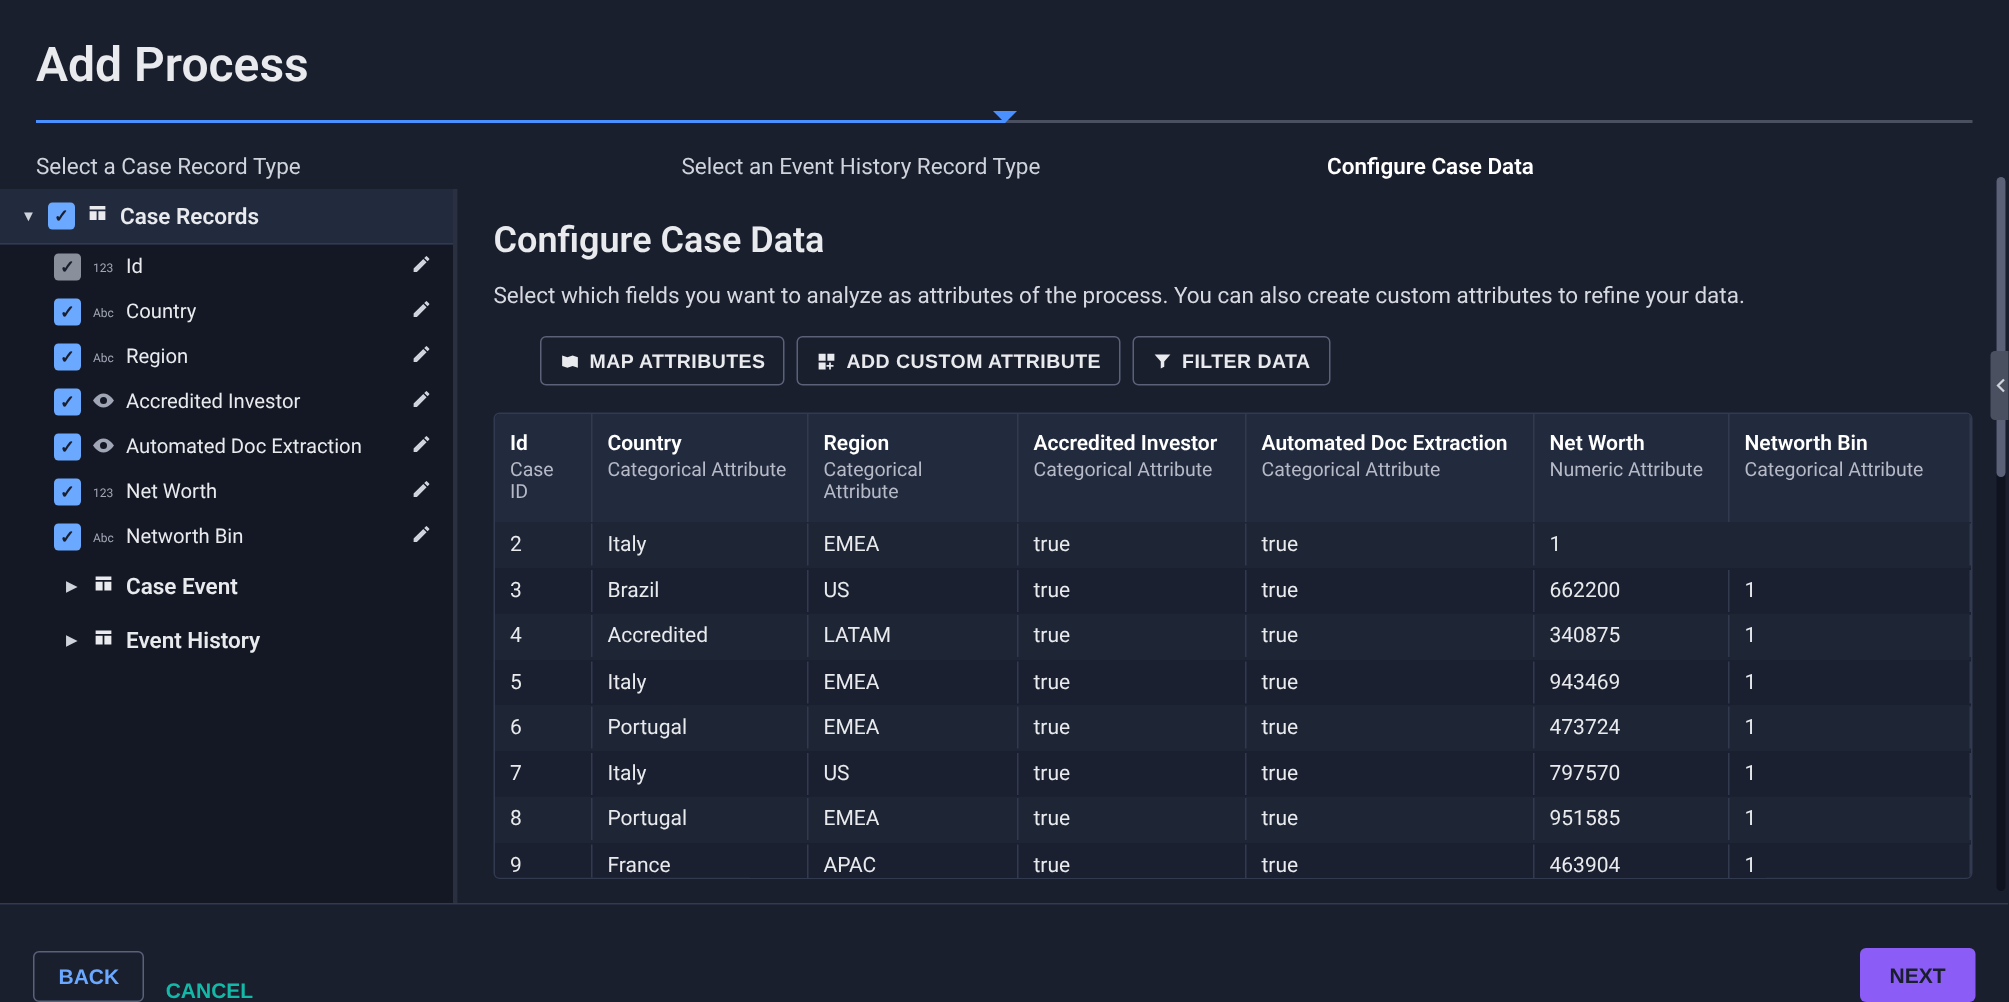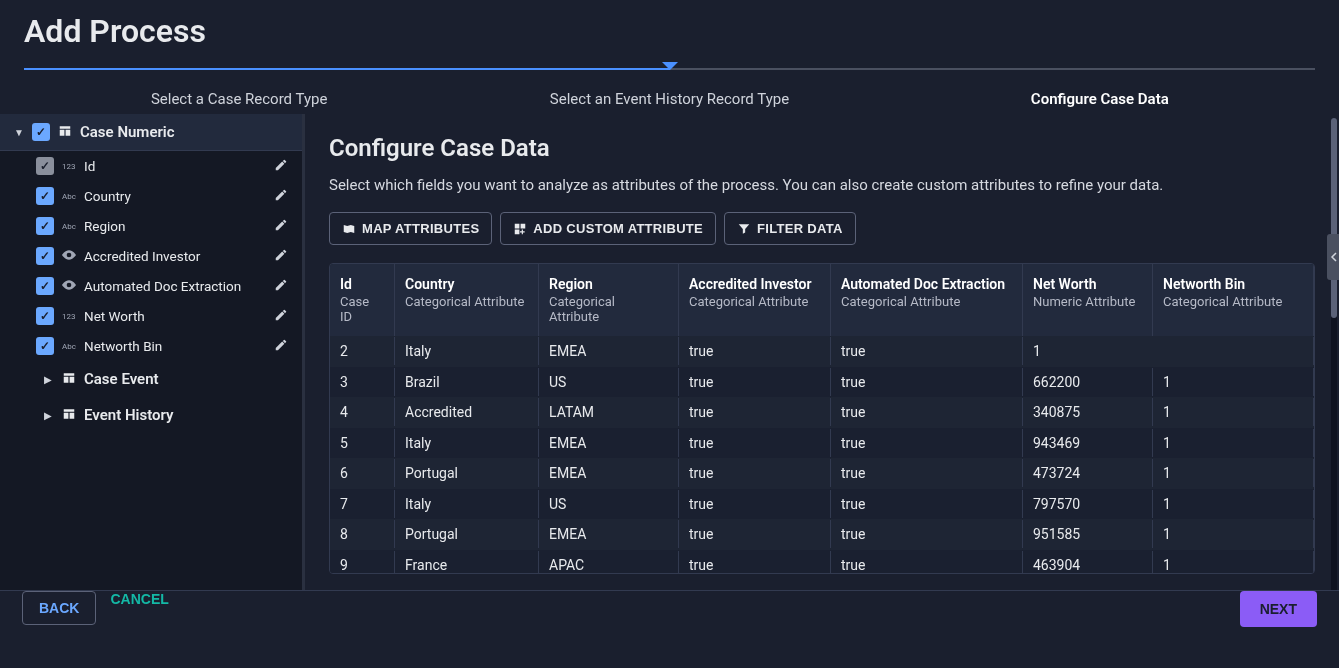--- a/index.html
+++ b/index.html
@@ -5,21 +5,21 @@
 * { margin: 0; padding: 0; box-sizing: border-box; }
 body {
   font-family: -apple-system, BlinkMacSystemFont, "Segoe UI", Roboto, Helvetica, Arial, sans-serif;
   background: #1a1f2e;
   color: #e8eaed;
   width: 1339px;
   height: 668px;
   overflow: hidden;
   position: relative;
 }
-.header { padding: 12px 24px 0 24px; }
+.header { padding: 24px 24px 0 24px; }
 .page-title {
   font-size: 32px;
   font-weight: 600;
   color: #e8eaed;
   margin-bottom: 18px;
 }
 .stepper {
   display: flex;
   align-items: center;
   position: relative;
@@ -40,21 +40,21 @@
   top: -8px;
   left: 50%;
   transform: translateX(-50%);
   width: 0; height: 0;
   border-left: 8px solid transparent;
   border-right: 8px solid transparent;
   border-top: 8px solid #4a90ff;
 }
 .step {
   flex: 1;
-  text-align: center;
+  text-align: left;
   color: #cfd3db;
   font-size: 15px;
   padding-top: 14px;
   cursor: pointer;
 }
 .step.active { color: #ffffff; font-weight: 600; }
 
 .body-area {
   display: flex;
   height: 480px;
@@ -124,21 +124,21 @@
 
 .main {
   flex: 1;
   padding: 20px 24px;
   overflow: hidden;
   display: flex;
   flex-direction: column;
 }
 .section-title { font-size: 24px; font-weight: 600; color: #e8eaed; margin-bottom: 14px; }
 .section-desc { font-size: 15px; color: #d6d9e0; margin-bottom: 18px; }
-.toolbar { display: flex; gap: 8px; margin-bottom: 18px; }
+.toolbar { display: flex; gap: 8px; margin-bottom: 18px; margin-left: 31px; }
 .tbtn {
   display: inline-flex; align-items: center; gap: 6px;
   padding: 8px 12px;
   border: 1px solid #5b6278;
   border-radius: 4px;
   background: transparent;
   color: #e8eaed;
   font-size: 13px; font-weight: 600;
   letter-spacing: 0.3px;
   cursor: pointer;
@@ -179,26 +179,26 @@
 .col-id  { width: 65px; flex-shrink: 0; }
 .col-country { width: 144px; flex-shrink: 0; }
 .col-region { width: 140px; flex-shrink: 0; }
 .col-acc { width: 152px; flex-shrink: 0; }
 .col-auto { width: 192px; flex-shrink: 0; }
 .col-net { width: 130px; flex-shrink: 0; }
 .col-bin { flex: 1; }
 
 .footer {
   position: absolute;
-  bottom: 12px; left: 0; right: 0;
+  bottom: 0; left: 0; right: 0;
   height: 66px;
   background: #1a1f2e;
   border-top: 1px solid #323a50;
   display: flex;
-  align-items: flex-start;
+  align-items: flex-end;
   padding: 0 22px;
 }
 .btn-outline {
   padding: 8px 16px;
   border: 1px solid #5b6278;
   border-radius: 4px;
   background: transparent;
   color: #6ba8ff;
   font-size: 14px; font-weight: 600;
   cursor: pointer;
@@ -258,21 +258,21 @@
     <div class="tree-group-header">
       <span class="chev">▼</span>
       <span class="checkbox">
           <span class="checkmark">✓</span>
         </span>
       <span class="group-icon">
         <svg class="ic" viewBox="0 0 24 24">
             <path fill="#e8eaed" d="M3 4h18v4H3V4m0 6h8v10H3V10m10 0h8v10h-8V10"></path>
           </svg>
       </span>
-      <span class="group-label">Case Numeric</span>
+      <span class="group-label">Case Records</span>
     </div>
     <div id="field-rows">
         <div class="field-row">
           <span class="checkbox locked">
             <span class="checkmark">✓</span>
           </span>
           <span class="type-icon">123</span>
           <span class="field-label">Id</span>
           <span class="edit-icon"><svg class="ic" viewBox="0 0 24 24">
               <path fill="#cfd3db" d="M3 17.25V21h3.75L17.81 9.94l-3.75-3.75L3 17.25zM20.71 7.04a1 1 0 0 0 0-1.41l-2.34-2.34a1 1 0 0 0-1.41 0l-1.83 1.83 3.75 3.75 1.83-1.83z"></path>

